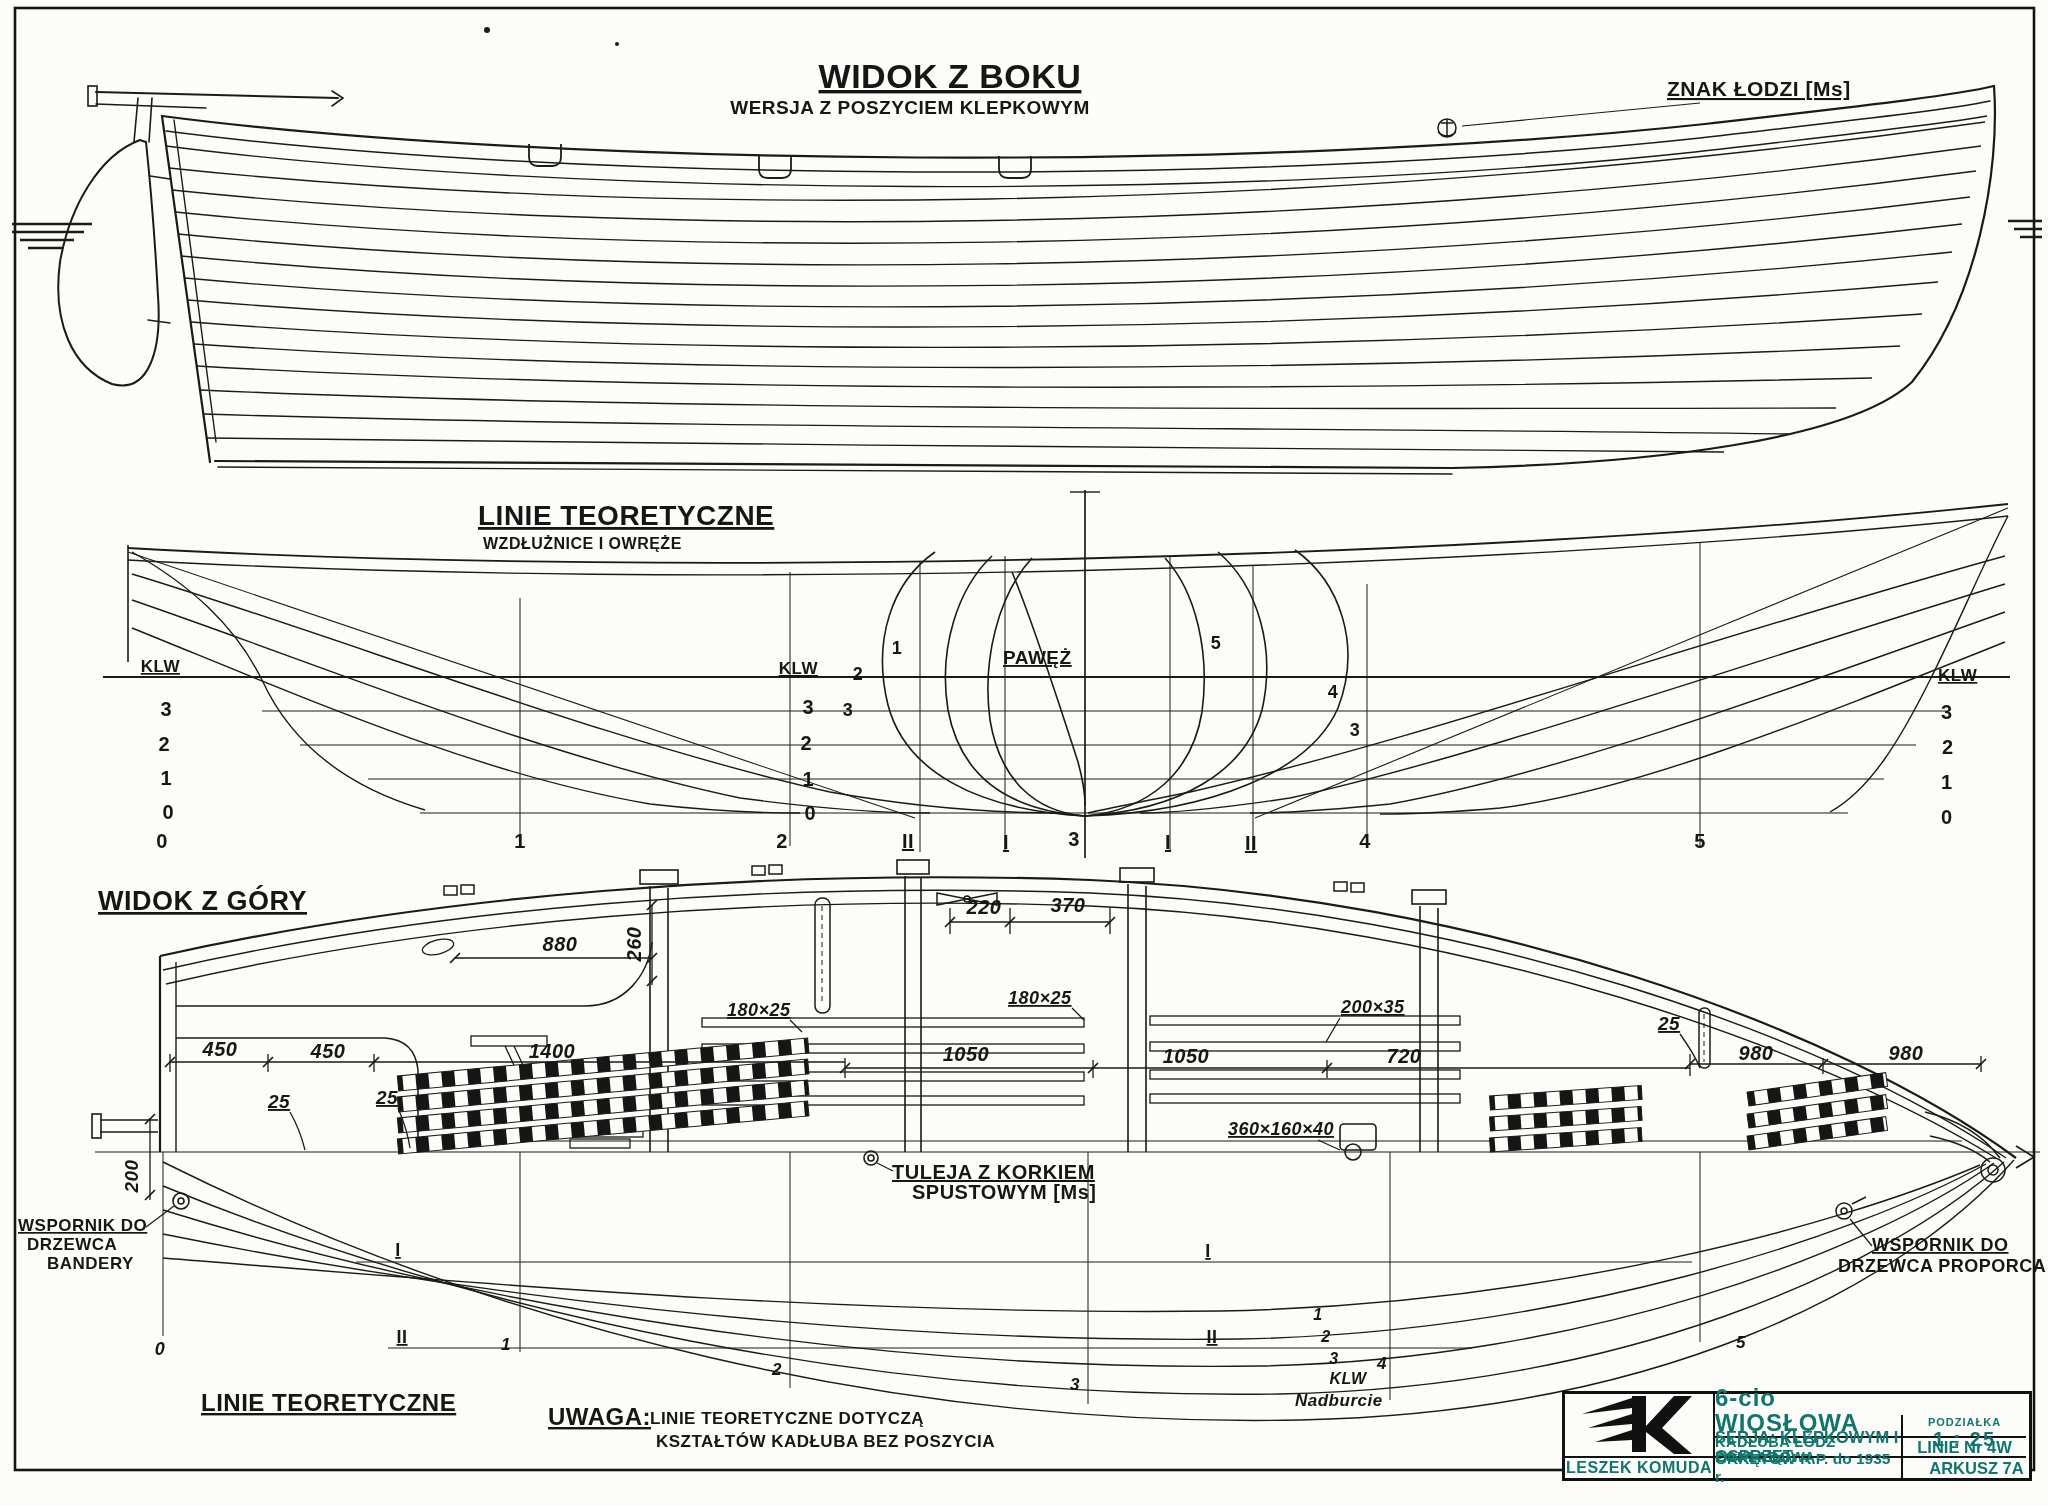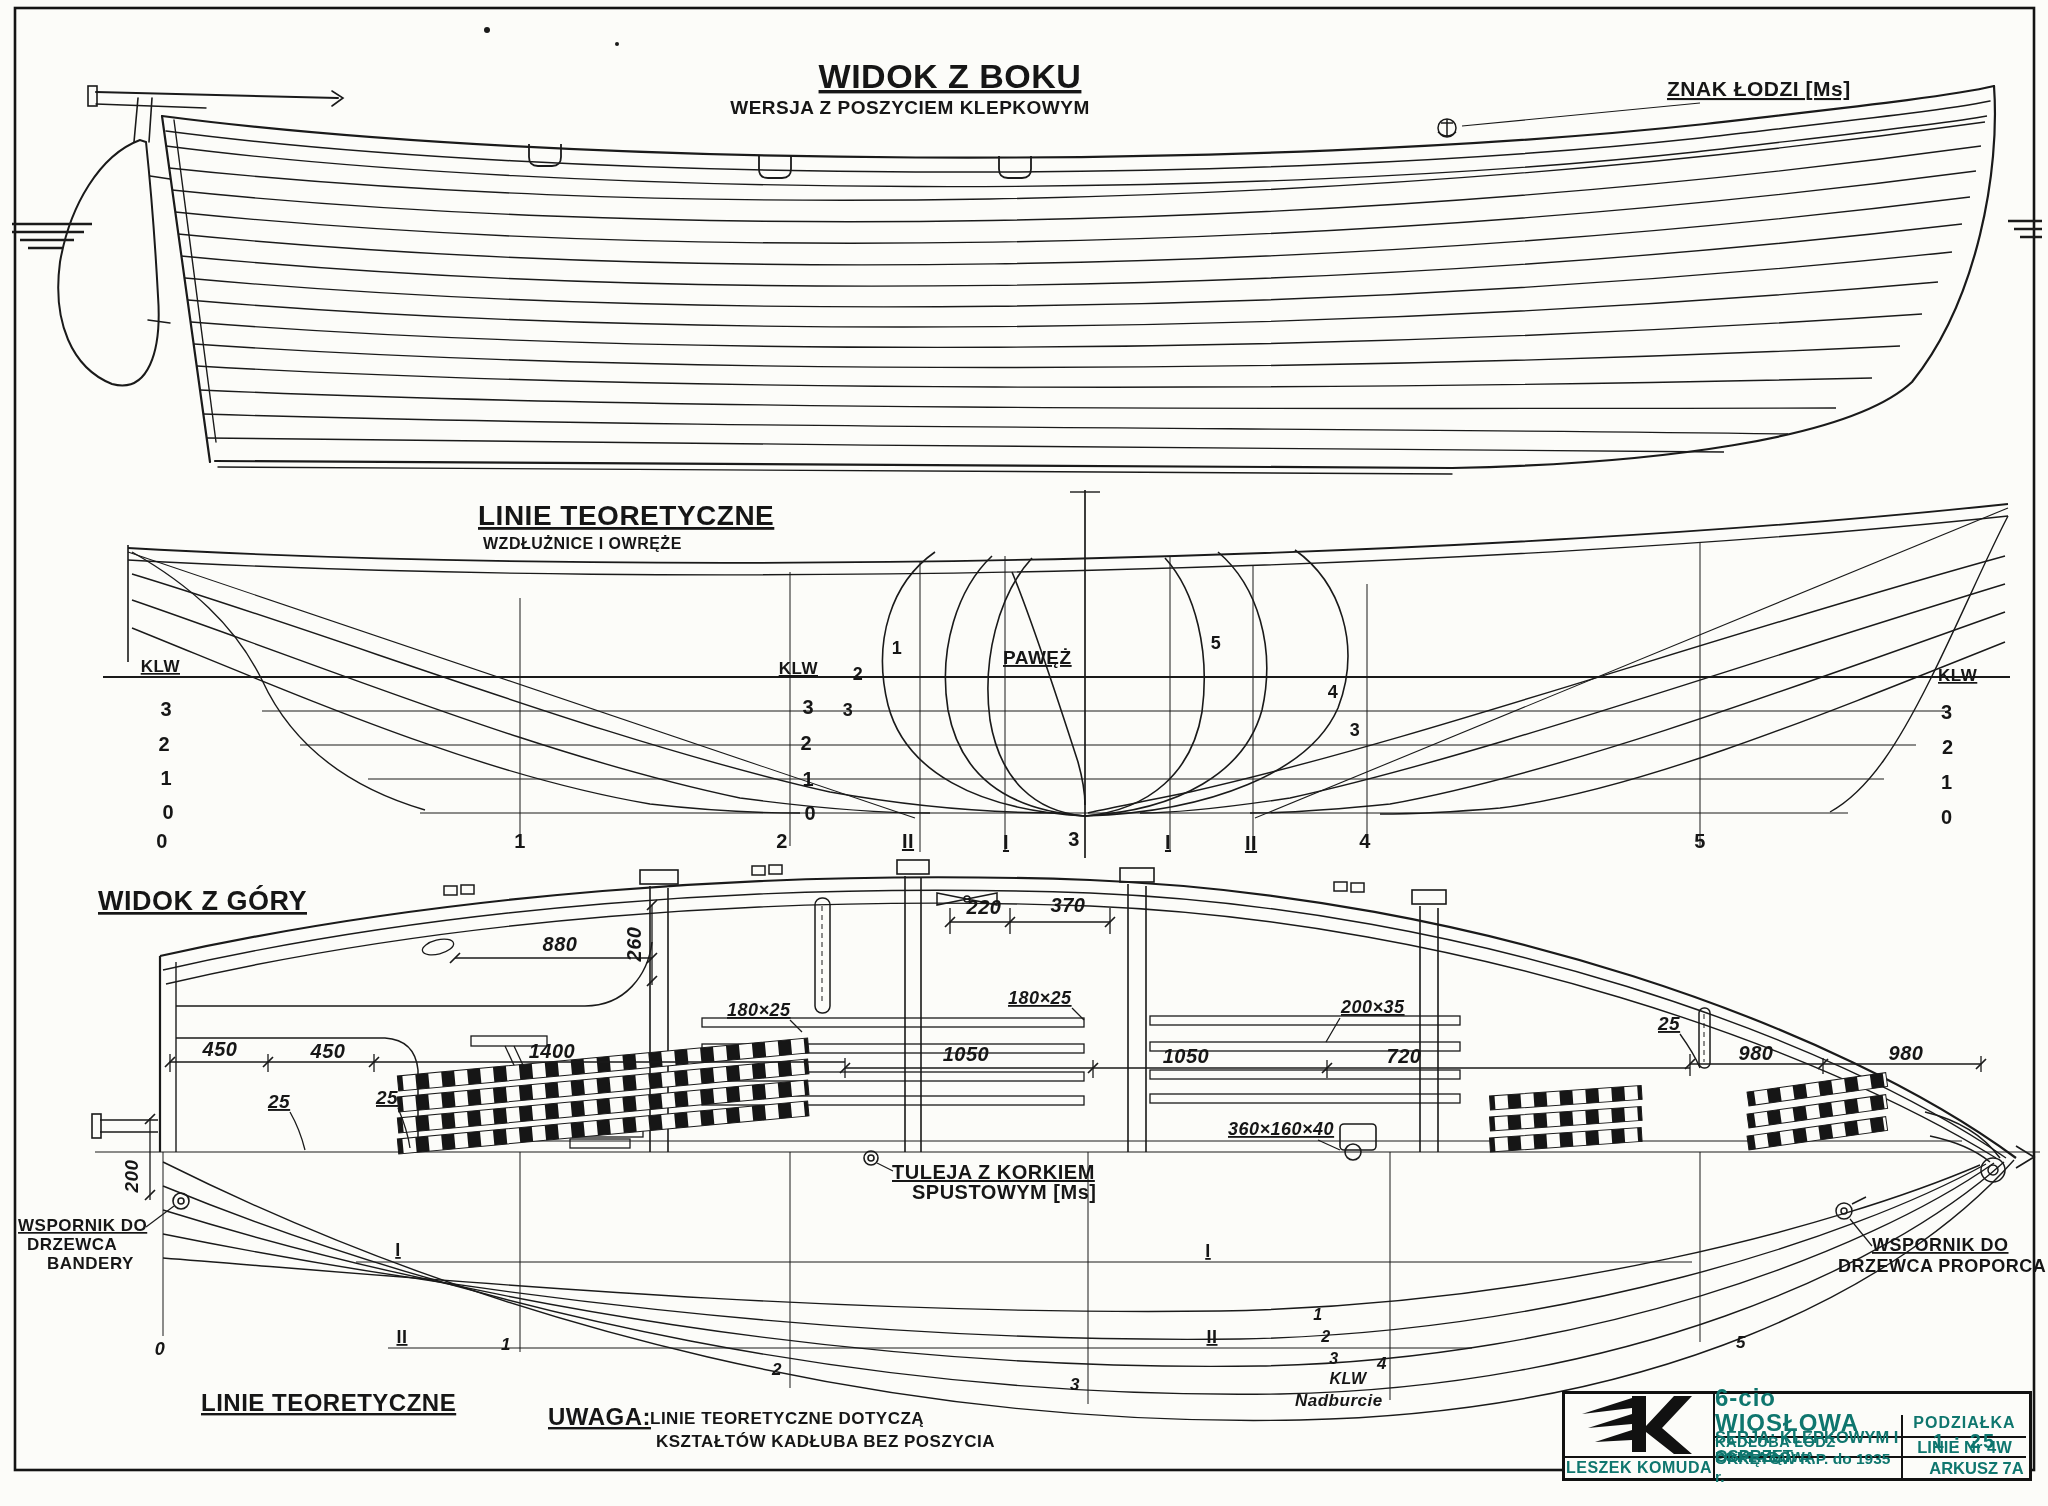--- a/index.html
+++ b/index.html
@@ -21,21 +21,21 @@
   .tb-t{grid-row:1;grid-column:2;border-right:2px solid #111;border-bottom:2px solid #111;
         display:flex;flex-direction:column;align-items:center;justify-content:center;line-height:1.02;margin-top:21px;}
   .tb-t .l1{font-weight:700;font-size:24px;letter-spacing:1px;}
   .tb-t .l2{font-weight:700;font-size:14.5px;letter-spacing:.5px;}
   .tb-s1{grid-row:2;grid-column:2;border-right:2px solid #111;border-bottom:2px solid #111;
          display:flex;align-items:center;justify-content:center;font-weight:700;font-size:16.5px;}
   .tb-s2{grid-row:3;grid-column:2;border-right:2px solid #111;display:flex;align-items:center;
          justify-content:center;font-weight:700;font-size:15.5px;}
   .tb-sc{grid-row:1;grid-column:3;border-bottom:2px solid #111;display:flex;flex-direction:column;
          align-items:center;justify-content:center;line-height:1.05;}
-  .tb-sc .l1{font-weight:700;font-size:16px;letter-spacing:1px;margin-top:37px;}
+  .tb-sc .l1{font-weight:700;font-size:11px;letter-spacing:1px;margin-top:37px;}
   .tb-sc .l2{font-weight:700;font-size:20px;letter-spacing:2px;}
   .tb-p{grid-row:2;grid-column:3;border-bottom:2px solid #111;display:flex;align-items:center;
         justify-content:center;font-weight:700;font-size:16.5px;}
   .tb-a{grid-row:3;grid-column:3;display:flex;align-items:center;justify-content:center;
         font-weight:700;font-size:16.5px;margin-left:24px;}
 </style>
 </head>
 <body>
 
 <div class="sheet">

